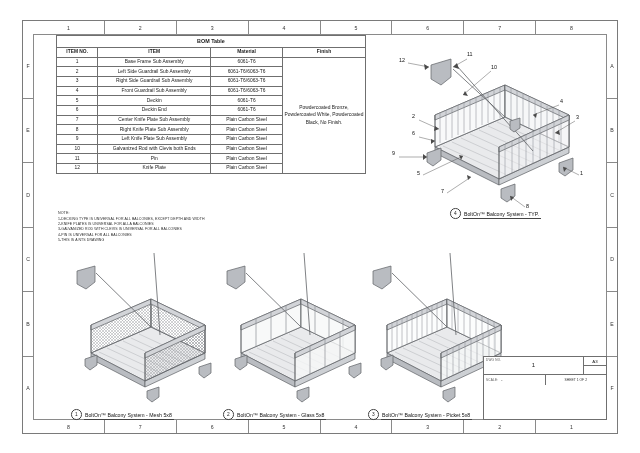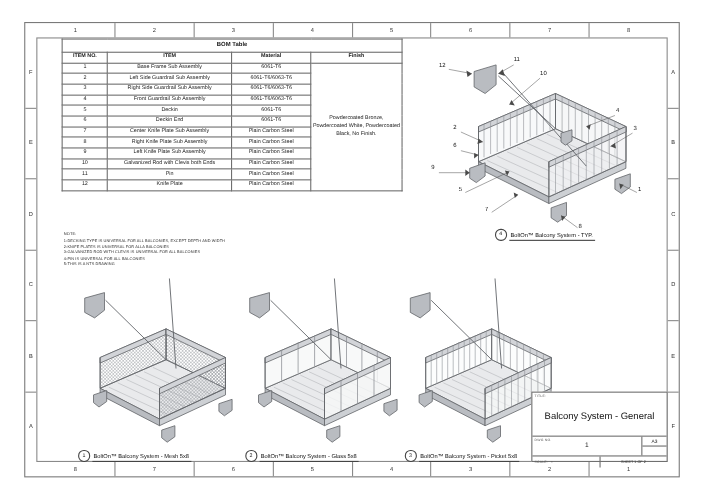--- a/index.html
+++ b/index.html
@@ -491,26 +491,20 @@
       </g>
     </svg>
   </div>
   <div class="vlabel" style="left:345px;top:388px;">
     <span class="vnum">3</span>
     <span class="vtext">BoltOn™ Balcony System - Picket 5x8</span>
   </div>
 
   <div id="tblock">
     <div class="tb-row">
-      <div class="tb-cell" style="flex:1;">
-        <div class="tb-tag">TITLE:</div>
-        <div class="tb-title">Balcony System - General</div>
-      </div>
-    </div>
-    <div class="tb-row">
       <div class="tb-cell tb-dwg">
         <div class="tb-tag">DWG NO.</div>
         <div class="tb-dwgval">1</div>
       </div>
       <div class="tb-size">
         <div class="sz-top">A3</div>
         <div class="sz-bot"></div>
       </div>
     </div>
     <div class="tb-row">

